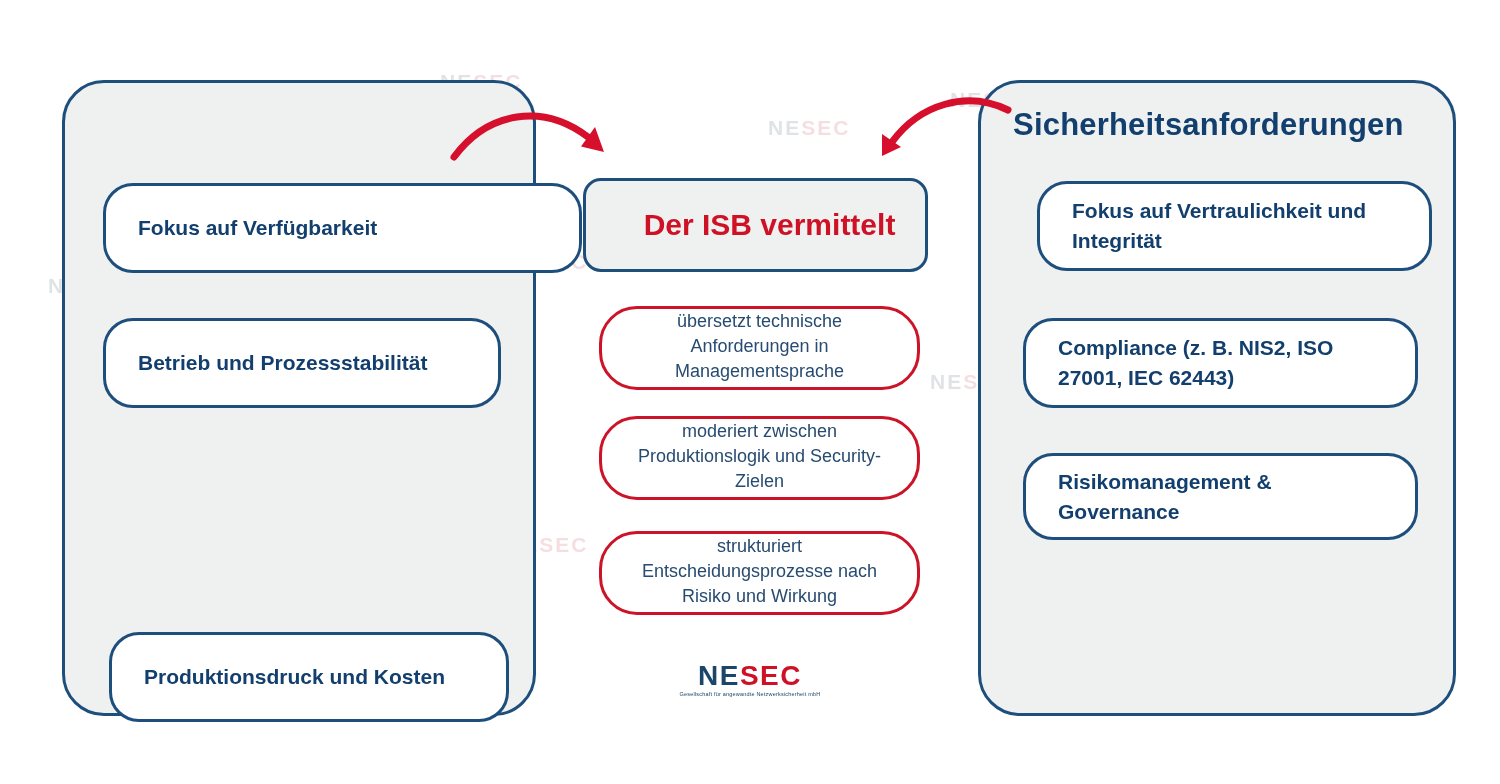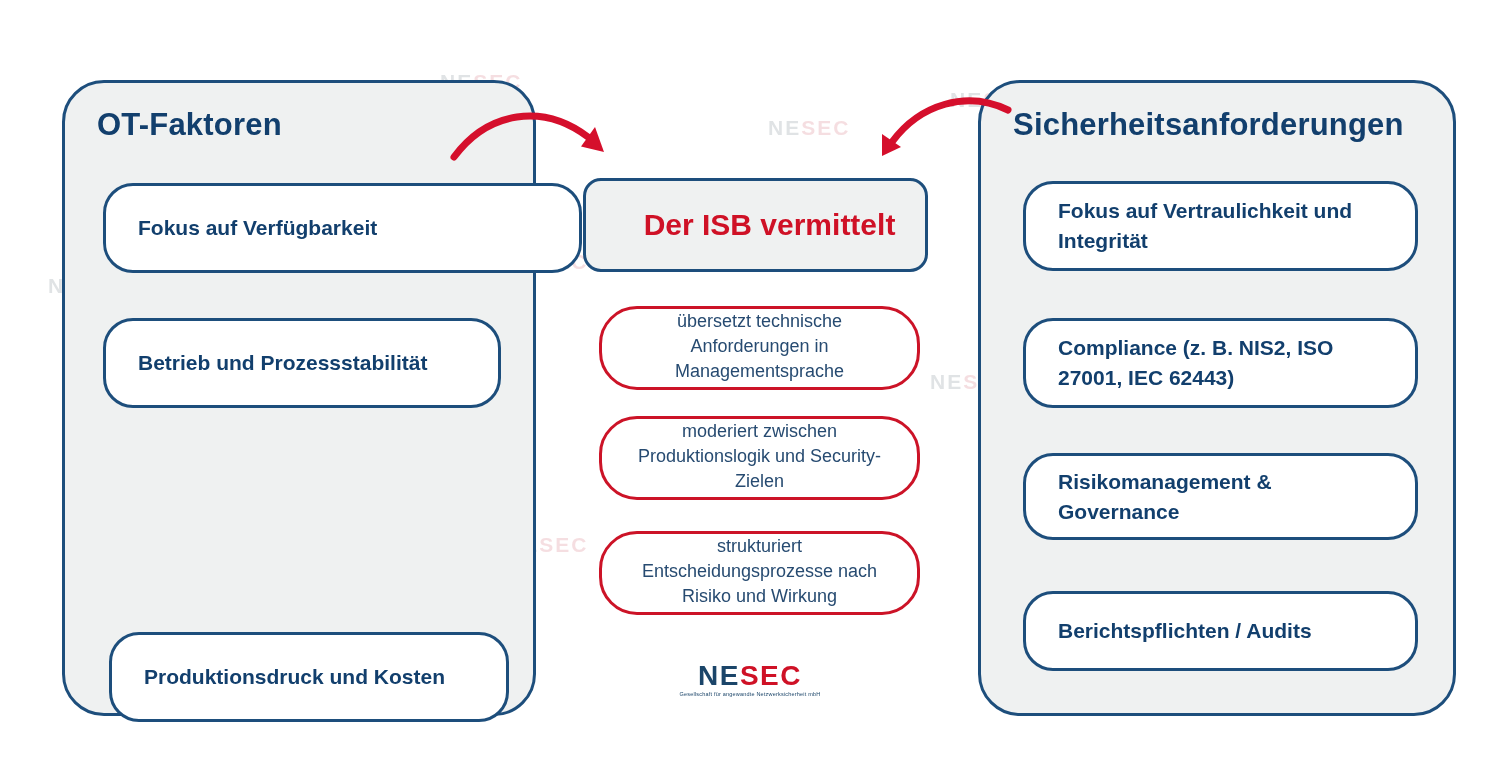--- a/index.html
+++ b/index.html
@@ -28,21 +28,21 @@
   .item-label {
     font-size:21px; font-weight:bold; color:#123f6d;
     line-height:30px; white-space:pre-line;
   }
   
   .pl-1 { left:38px; top:100px; width:479px; height:90px; }
   .pl-2 { left:38px; top:235px; width:398px; height:90px; }
   .pl-3 { left:38px; top:373px; width:398px; height:92px; }
   .pl-4 { left:44px; top:505px; width:400px; height:90px;margin-top:44px; }
   
-  .pr-1 { left:42px; top:98px;  width:395px; height:90px; }
+  .pr-1 { left:56px; top:98px;  width:395px; height:90px; }
   .pr-2 { left:42px; top:235px; width:395px; height:90px; }
   .pr-3 { left:42px; top:370px; width:395px; height:87px; }
   .pr-4 { left:42px; top:508px; width:395px; height:80px; }
   
   .center-header {
     position:absolute; left:583px; top:178px; width:345px; height:94px;
     background:#eff1f1; border:3px solid #1d4e7c; border-radius:18px;
     display:flex; align-items:center; justify-content:center;padding-left:28px;
   }
   .center-header-label { font-size:30px; font-weight:bold; color:#cf1126; }
@@ -97,21 +97,20 @@
   <span class="wm wm-3"><span class="wm-ne">NE</span><span class="wm-sec">SEC</span></span>
   <span class="wm wm-4"><span class="wm-ne">NE</span><span class="wm-sec">SEC</span></span>
   <span class="wm wm-5"><span class="wm-ne">NE</span><span class="wm-sec">SEC</span></span>
   <span class="wm wm-6"><span class="wm-ne">NE</span><span class="wm-sec">SEC</span></span>
   <span class="wm wm-7"><span class="wm-ne">NE</span><span class="wm-sec">SEC</span></span>
   <span class="wm wm-8"><span class="wm-ne">NE</span><span class="wm-sec">SEC</span></span>
   <span class="wm wm-9"><span class="wm-ne">NE</span><span class="wm-sec">SEC</span></span>
   <span class="wm wm-10"><span class="wm-ne">NE</span><span class="wm-sec">SEC</span></span>
 
   <div class="panel panel-left">
-    <div class="panel-title">OT-Faktoren</div>
     <div class="item-box pl-1">
       <span class="item-label">Fokus auf Verfügbarkeit</span>
     </div>
     <div class="item-box pl-2">
       <span class="item-label">Betrieb und Prozessstabilität</span>
     </div>
     <div class="item-box pl-4">
       <span class="item-label">Produktionsdruck und Kosten</span>
     </div>
   </div>
@@ -122,23 +121,20 @@
       <span class="item-label">Fokus auf Vertraulichkeit und
 Integrität</span>
     </div>
     <div class="item-box pr-2">
       <span class="item-label">Compliance (z. B. NIS2, ISO
 27001, IEC 62443)</span>
     </div>
     <div class="item-box pr-3">
       <span class="item-label">Risikomanagement &amp;
 Governance</span>
-    </div>
-    <div class="item-box pr-4">
-      <span class="item-label">Berichtspflichten / Audits</span>
     </div>
   </div>
 
   <div class="center-header">
     <span class="center-header-label">Der ISB vermittelt</span>
   </div>
   <div class="red-box rb-1">
     <span class="red-box-label">übersetzt technische
 Anforderungen in
 Managementsprache</span>

